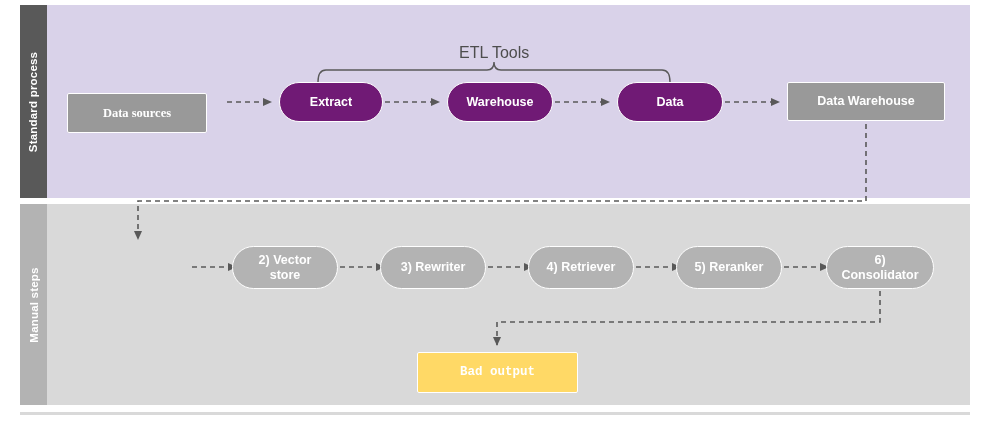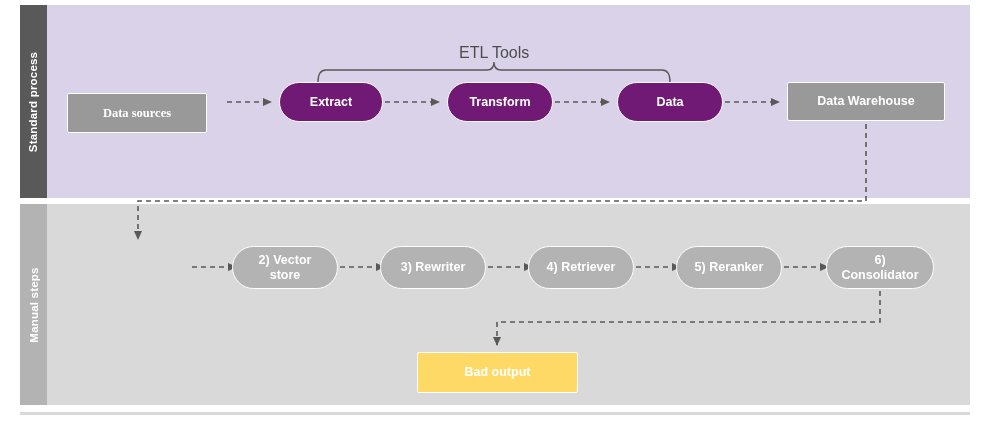--- a/index.html
+++ b/index.html
@@ -58,21 +58,21 @@
     font-weight: bold;
     line-height: 1.15;
     border: 1.5px solid #ffffff;
   }
   .node.rect { border-radius: 2px; }
   .node.pill { border-radius: 22px; }
 
   .node-gray    { background: #999999; }
   .node-pink    { background: #701a75; }
   .node-gray2   { background: #b3b3b3; }
-  .node-yellow  { background: #ffd966; }
+  .node-yellow  { background: #ffd966; font-family: Liberation Mono, monospace; }
 
   
   .bracket-label {
     position: absolute;
     color: #4d4d4d;
     font-size: 16px;
     font-weight: normal;
     white-space: nowrap;
   }
 
@@ -130,21 +130,21 @@
 
   <div class="node rect node-gray" style="left:67px; top:93px; width:140px; height:40px;font-family:Liberation Serif, serif;">
     <span>Data sources</span>
   </div>
 
   <div class="node pill node-pink" style="left:279px; top:82px; width:104px; height:40px;">
     <span>Extract</span>
   </div>
 
   <div class="node pill node-pink" style="left:447px; top:82px; width:106px; height:40px;">
-    <span>Transform</span>
+    <span>Warehouse</span>
   </div>
 
   <div class="node pill node-pink" style="left:617px; top:82px; width:106px; height:40px;">
     <span>Data</span>
   </div>
 
   <div class="node rect node-gray" style="left:787px; top:82px; width:158px; height:39px;">
     <span>Data Warehouse</span>
   </div>
 

